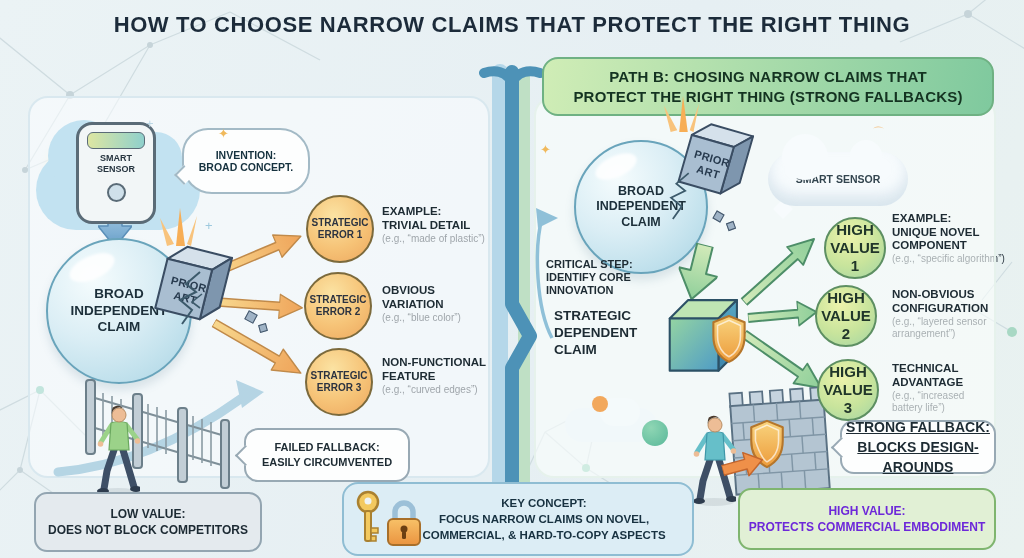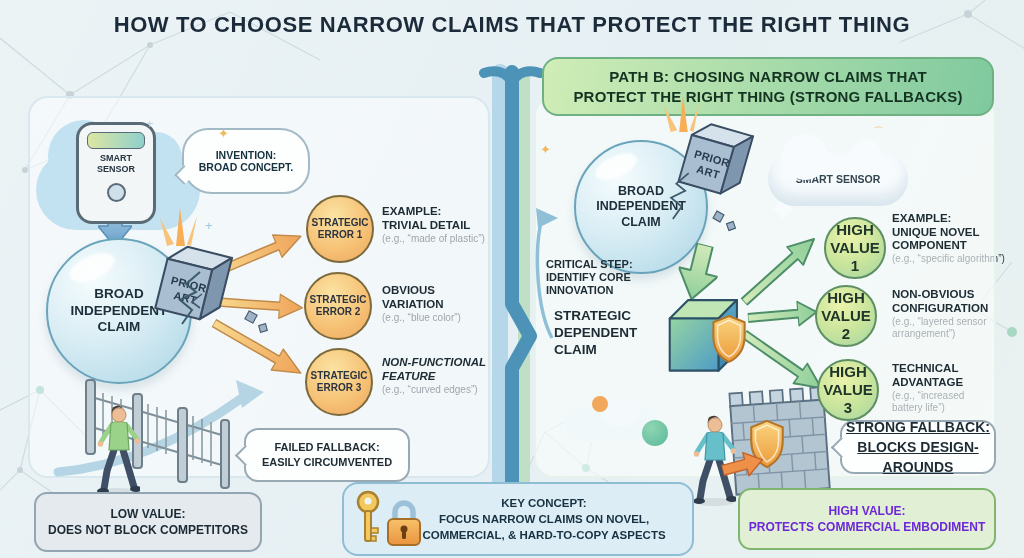--- a/index.html
+++ b/index.html
@@ -215,21 +215,21 @@
   <div class="abs row-ex" data-bind="path_a.errors.0.example" style="left:382px;top:232px;width:120px;">(e.g., “made of plastic”)</div>
 
   <div class="abs err-circle" data-bind="path_a.errors.1.badge" style="left:304px;top:272px;width:64px;height:64px;">STRATEGIC
 ERROR 2</div>
   <div class="abs row-head" data-bind="path_a.errors.1.heading" style="left:382px;top:284px;width:120px;">OBVIOUS
 VARIATION</div>
   <div class="abs row-ex" data-bind="path_a.errors.1.example" style="left:382px;top:311px;width:120px;">(e.g., “blue color”)</div>
 
   <div class="abs err-circle" data-bind="path_a.errors.2.badge" style="left:305px;top:348px;width:64px;height:64px;">STRATEGIC
 ERROR 3</div>
-  <div class="abs row-head" data-bind="path_a.errors.2.heading" style="left:382px;top:356px;width:120px;font-style:italic;">NON-FUNCTIONAL
+  <div class="abs row-head" data-bind="path_a.errors.2.heading" style="left:382px;top:356px;width:120px;">NON-FUNCTIONAL
 FEATURE</div>
   <div class="abs row-ex" data-bind="path_a.errors.2.example" style="left:382px;top:383px;width:120px;">(e.g., “curved edges”)</div>
 
   <svg class="abs" style="left:50px;top:378px;z-index:1;opacity:.85" width="216" height="106" viewBox="0 0 216 106">
     <path d="M8,94 Q100,86 192,20" stroke="#abcfe1" stroke-width="9" fill="none" stroke-linecap="round"></path>
     <polygon points="186,2 214,14 192,30" fill="#abcfe1"></polygon>
   </svg>
   <svg class="abs" style="left:78px;top:376px;z-index:3" width="165" height="115" viewBox="0 0 165 115">
     <g stroke="#7e8f98" stroke-width="2">
       <line x1="17" y1="22" x2="147" y2="60"></line>

